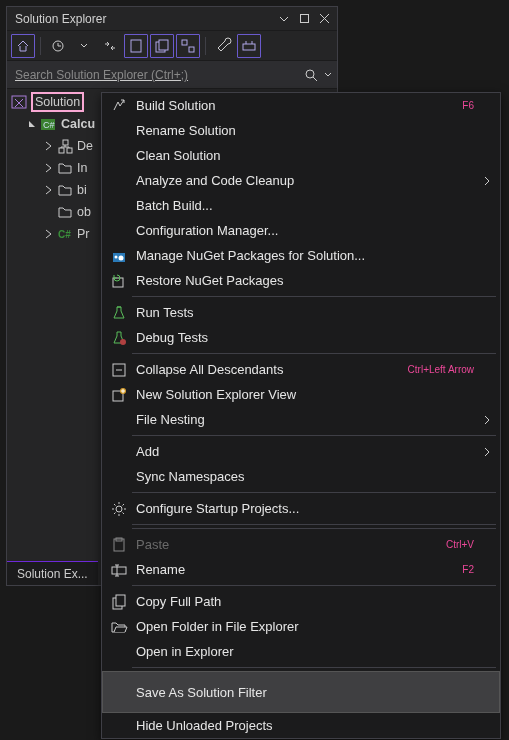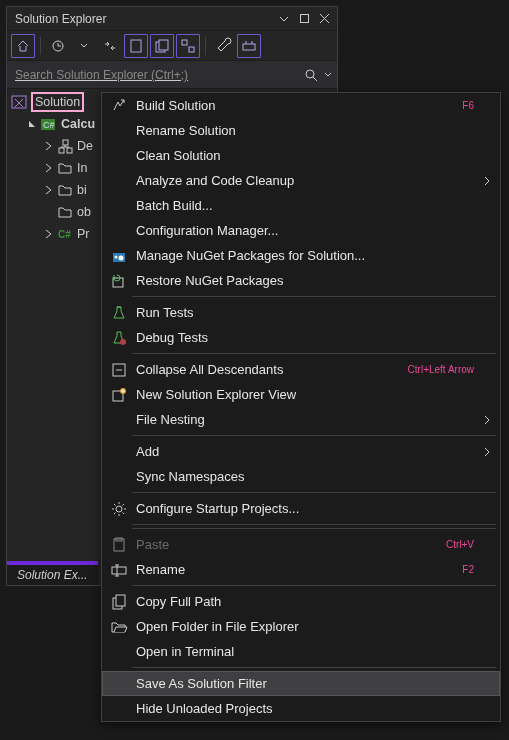--- a/index.html
+++ b/index.html
@@ -47,34 +47,33 @@
   }
   .exp { width: 14px; height: 14px; display: inline-flex; align-items: center; justify-content: center; margin-right: 2px; flex-shrink: 0; }
   .icn { width: 16px; height: 16px; display: inline-flex; align-items: center; justify-content: center; margin-right: 4px; flex-shrink: 0; }
   .indent-1 { padding-left: 18px; }
   .indent-2 { padding-left: 34px; }
   .sol-highlight { border: 2px solid #f9a8d4; padding: 0 2px; line-height: 16px; }
 
   .panel-tab {
     position: absolute; left: 0; bottom: 0; height: 24px; padding: 0 10px;
     display: flex; align-items: center; background: #1b1b1c; font-size: 12px; color: #ccc;
-    border-top: 4px solid #6d28d9;
-    font-style: italic;
+    border-top: 1px solid #6d28d9;
   }
 
   
   .menu {
     position: absolute; left: 101px; top: 92px; width: 400px;
     background: #1b1b1c; border: 1px solid #3f3f46;
     box-shadow: 0 3px 10px rgba(0,0,0,0.6);
   }
   .mitem {
     display: flex; align-items: center; height: 25px; padding: 0 6px;
   }
-  .mitem.hovered { background: #3f3f41; border: 1px solid #555; height: 25px; padding: 0 5px; }
+  .mitem.hovered { background: #3f3f41; border: 1px solid #555; height: 42px; padding: 0 5px; }
   .micon { width: 22px; height: 20px; display: inline-flex; align-items: center; justify-content: center; flex-shrink: 0; }
   .mlabel { flex: 1; padding-left: 6px; font-size: 13px; color: #e6e6e6; }
   .mlabel.disabled { color: #6a6a6a; }
   .mshort { font-size: 10px; color: #ec4899; padding-right: 6px; }
   .msub { width: 14px; display: inline-flex; align-items: center; justify-content: center; }
   .msep { height: 1px; background: #3f3f46; margin: 3px 4px 3px 30px; }
 
   svg { overflow: visible; }
 </style>
 </head>
@@ -449,21 +448,21 @@
         <svg width="16" height="16">
           <path d="M1 4 H5 L7 6 H14 V13 H1 Z" stroke="#ccc" fill="none"></path>
           <path d="M3 13 L5 8 H16 L14 13" stroke="#ccc" fill="#1b1b1c"></path>
         </svg>
       </span>
       <span class="mlabel">Open Folder in File Explorer</span>
       <span class="msub"></span>
     </div>
     <div class="mitem">
       <span class="micon"></span>
-      <span class="mlabel">Open in Terminal</span>
+      <span class="mlabel">Open in Explorer</span>
       <span class="msub"></span>
     </div>
     <div class="msep"></div>
     <div class="mitem hovered">
       <span class="micon"></span>
       <span class="mlabel">Save As Solution Filter</span>
       <span class="msub"></span>
     </div>
     <div class="mitem">
       <span class="micon"></span>

